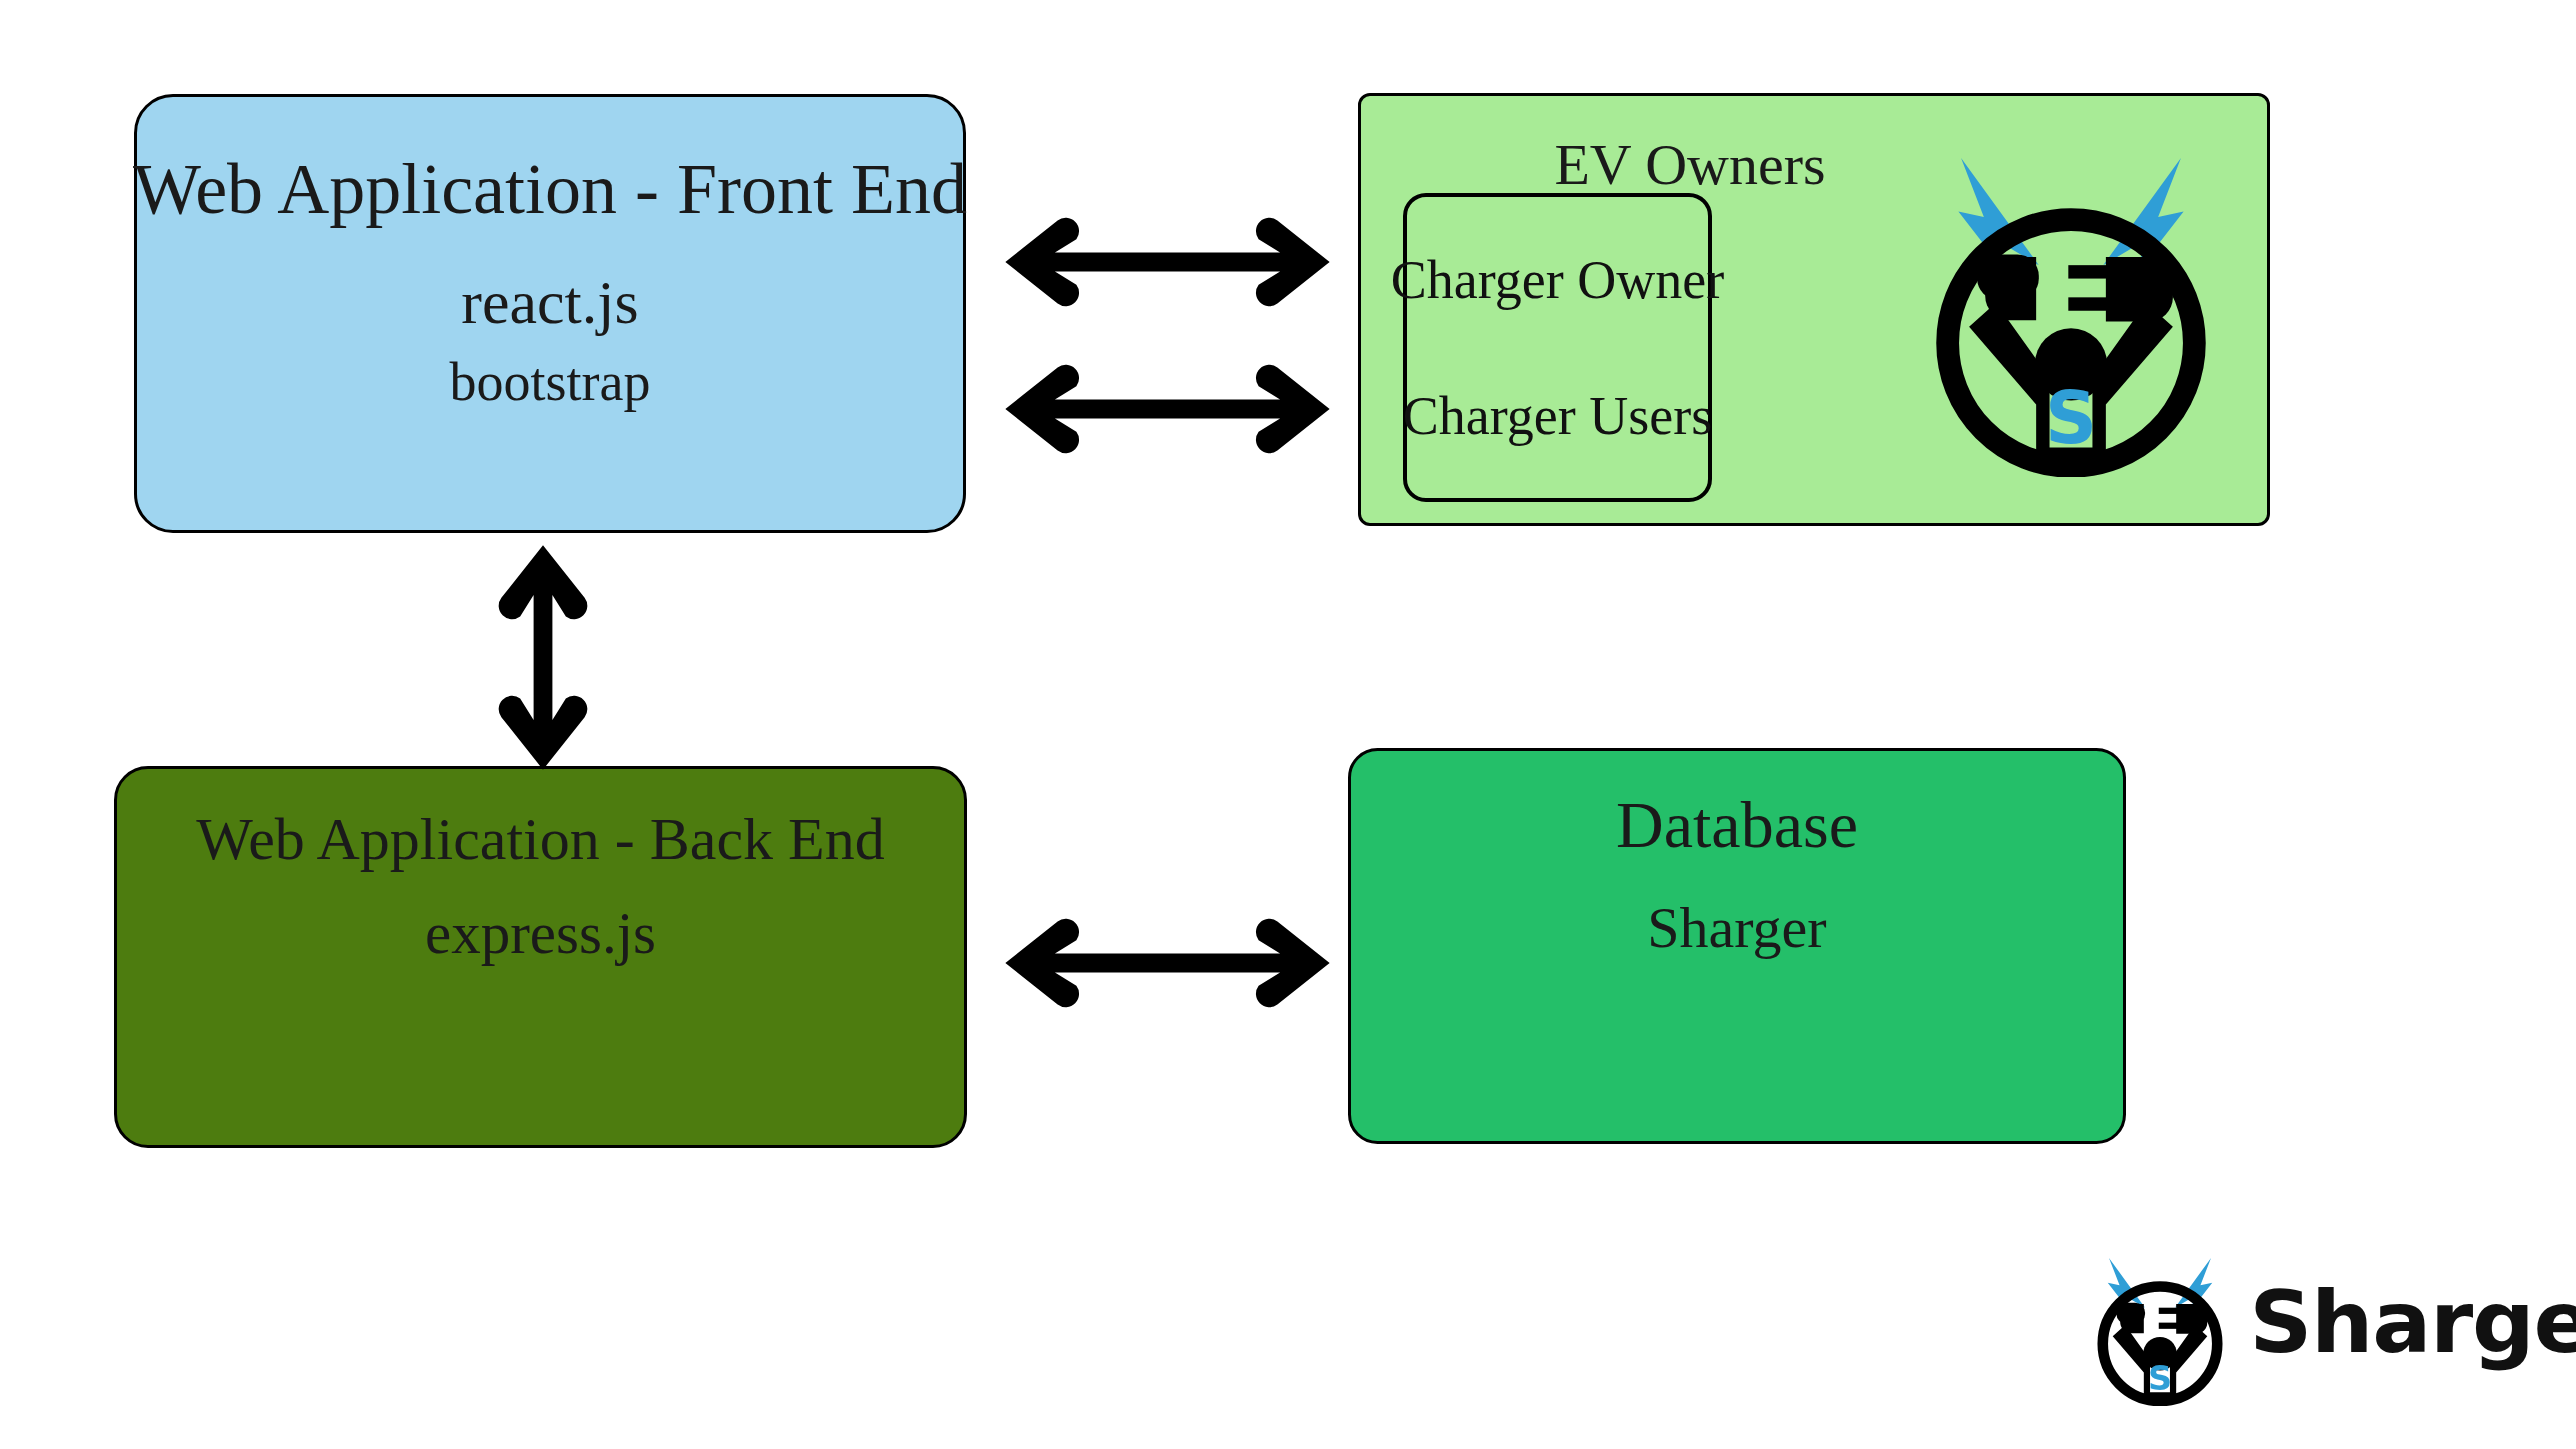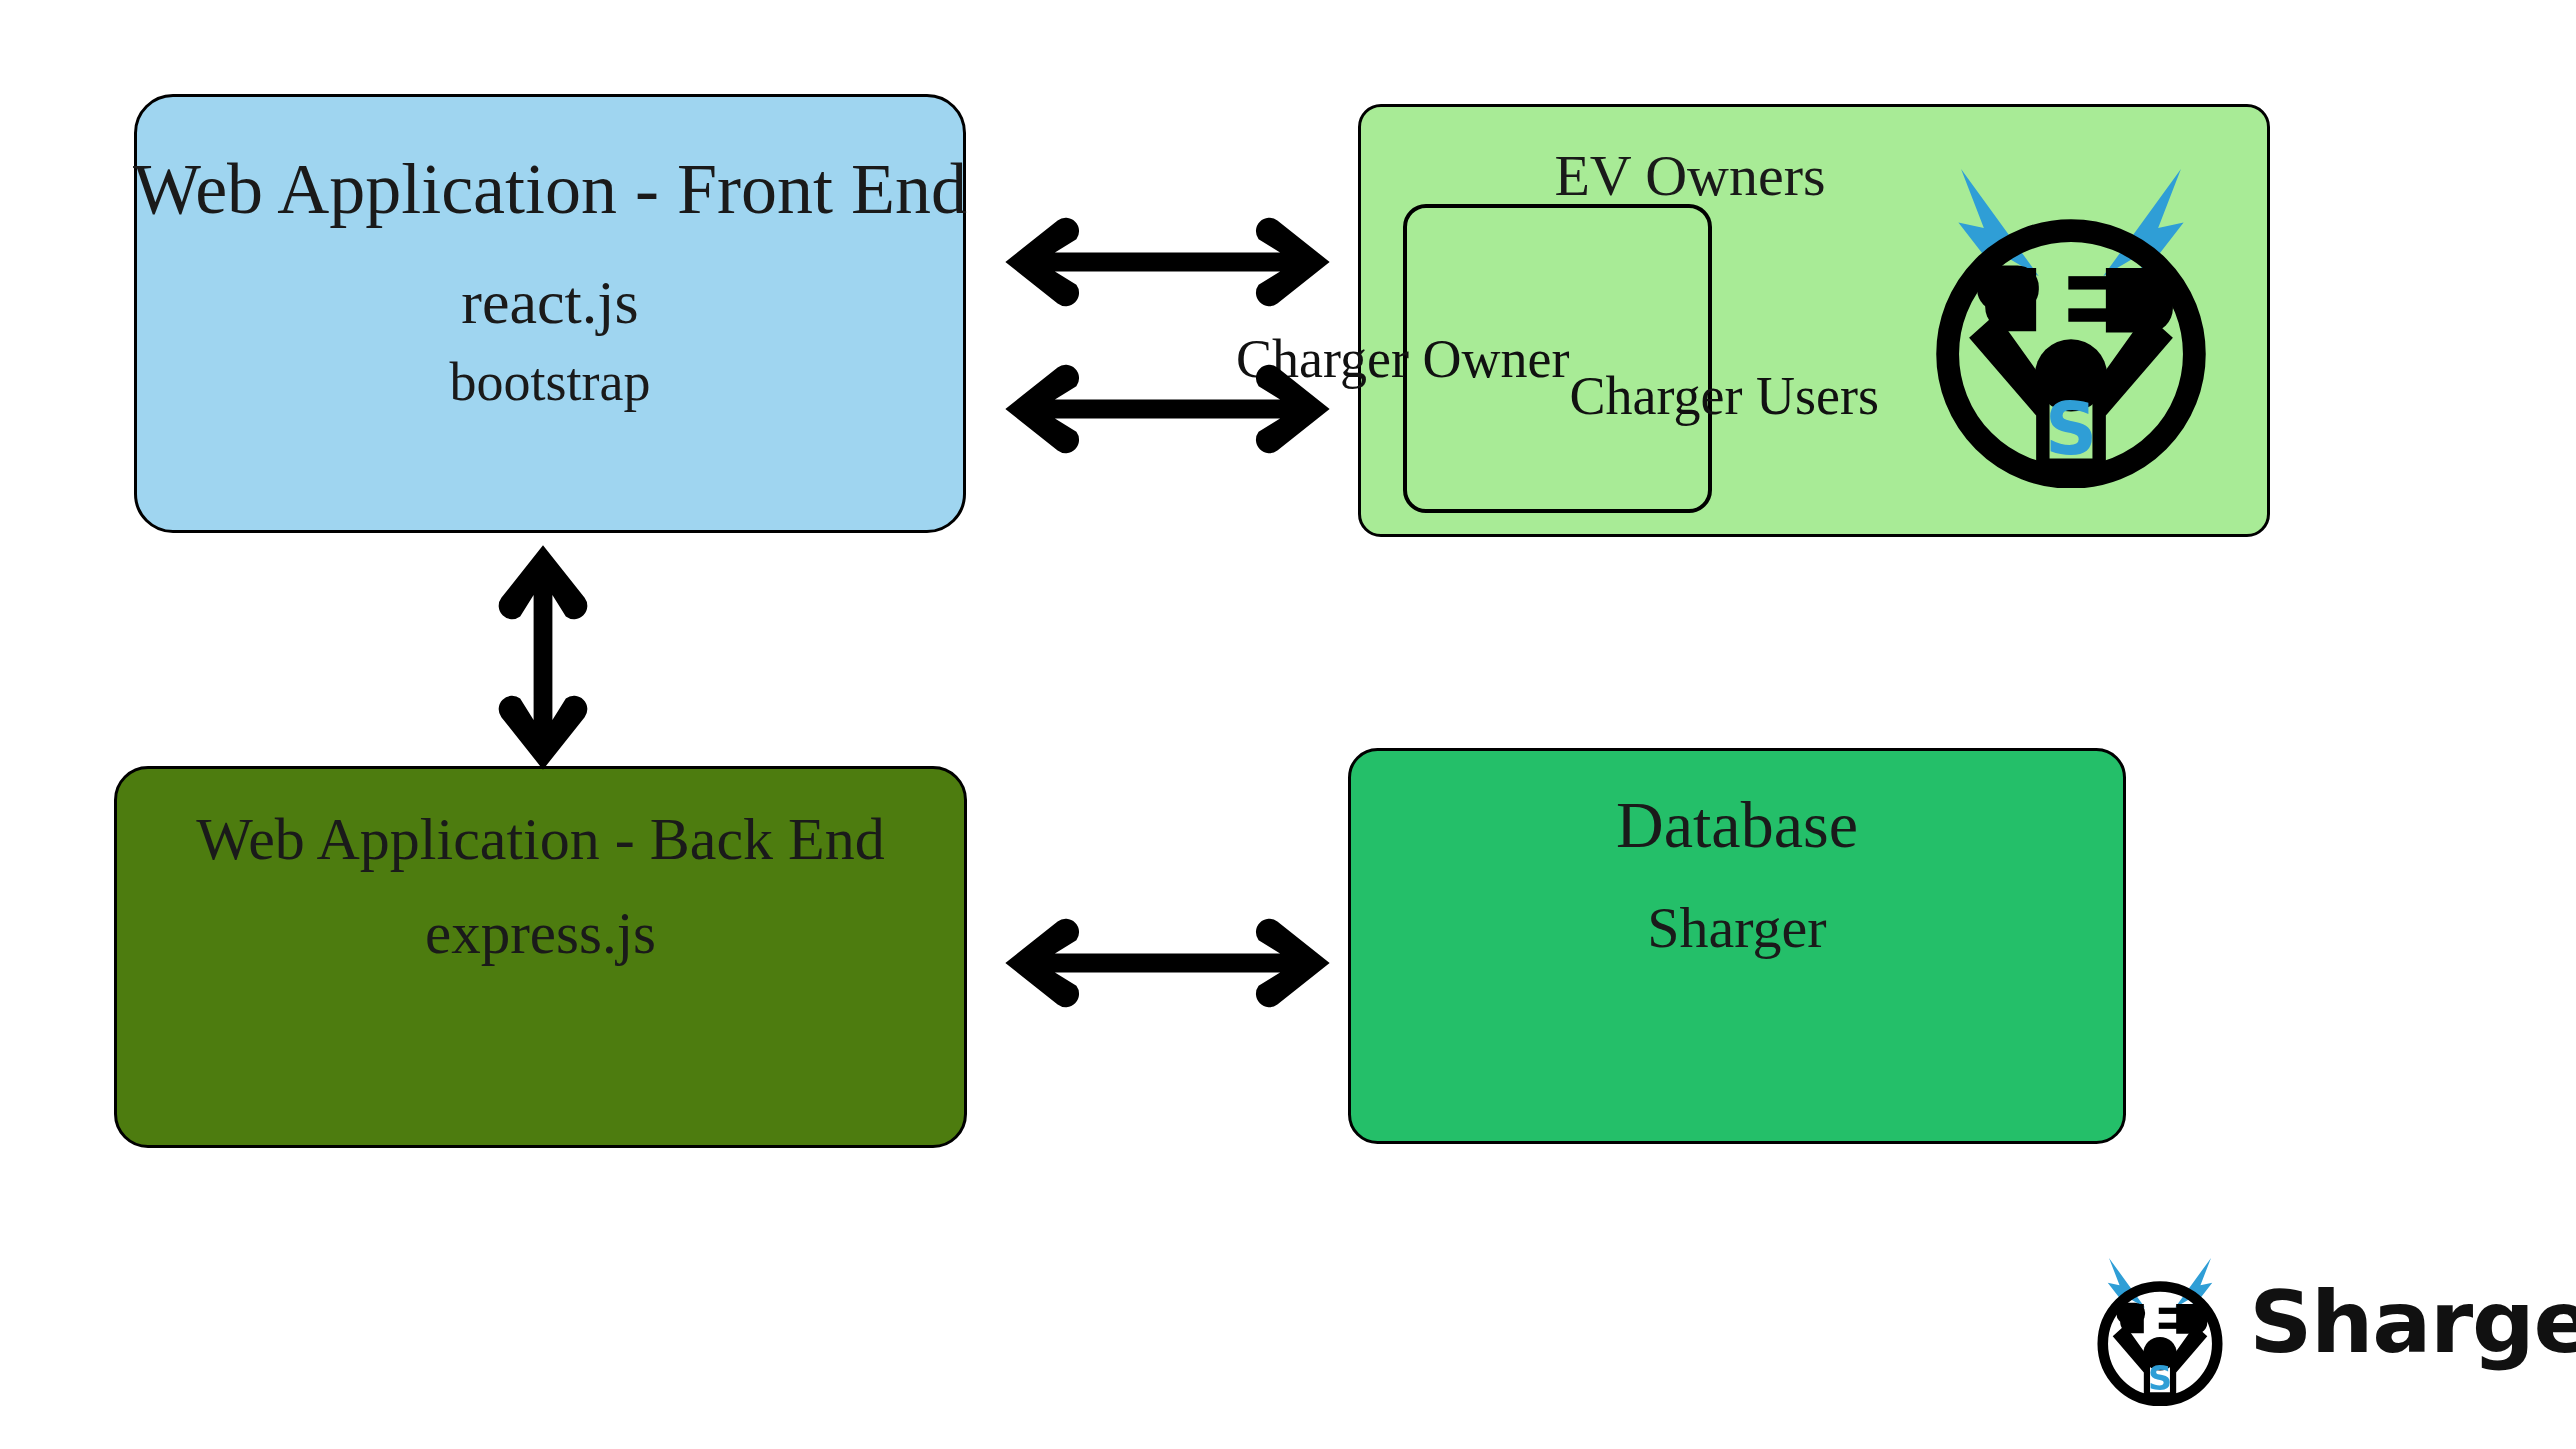--- a/index.html
+++ b/index.html
@@ -11,27 +11,27 @@
   .box-line{color:#1a1a1a;font-family:"Liberation Serif",serif;white-space:nowrap;line-height:1.05;}
 
   
   #front-end-box{left:134px;top:94px;width:832px;height:439px;
                  background:#9fd5f0;border-radius:39px;}
   #front-end-box .t1{font-size:72px;margin-top:55px;}
   #front-end-box .t2{font-size:62px;margin-top:42px;}
   #front-end-box .t3{font-size:54px;margin-top:19px;}
 
   
-  #ev-owners-box{left:1358px;top:104px;width:912px;height:433px;
-                 background:#a8eb96;border-radius:23px;}
+  #ev-owners-box{left:1358px;top:93px;width:912px;height:433px;
+                 background:#a8eb96;border-radius:12px;}
   #ev-owners-title{position:absolute;left:74px;top:35px;width:510px;text-align:center;
                    font-size:58px;color:#1a1a1a;font-family:"Liberation Serif",serif;}
   #ev-roles-box{position:absolute;left:42px;top:97px;width:309px;height:309px;
                 box-sizing:border-box;border:4px solid #000;border-radius:23px;
-                display:flex;flex-direction:row;justify-content:center;align-items:center;}
+                display:flex;flex-direction:column;justify-content:center;align-items:center;}
   #ev-roles-box .role{font-size:54px;color:#111;font-family:"Liberation Serif",serif;white-space:nowrap;}
   #ev-roles-box .role + .role{margin-top:74px;}
   #ev-logo-mark{position:absolute;left:549px;top:19px;width:322px;height:362px;}
 
   
   #back-end-box{left:114px;top:766px;width:853px;height:382px;
                 background:#4d7c0f;border-radius:34px;}
   #back-end-box .t1{font-size:60px;margin-top:39px;}
   #back-end-box .t2{font-size:59px;margin-top:32px;}
 

